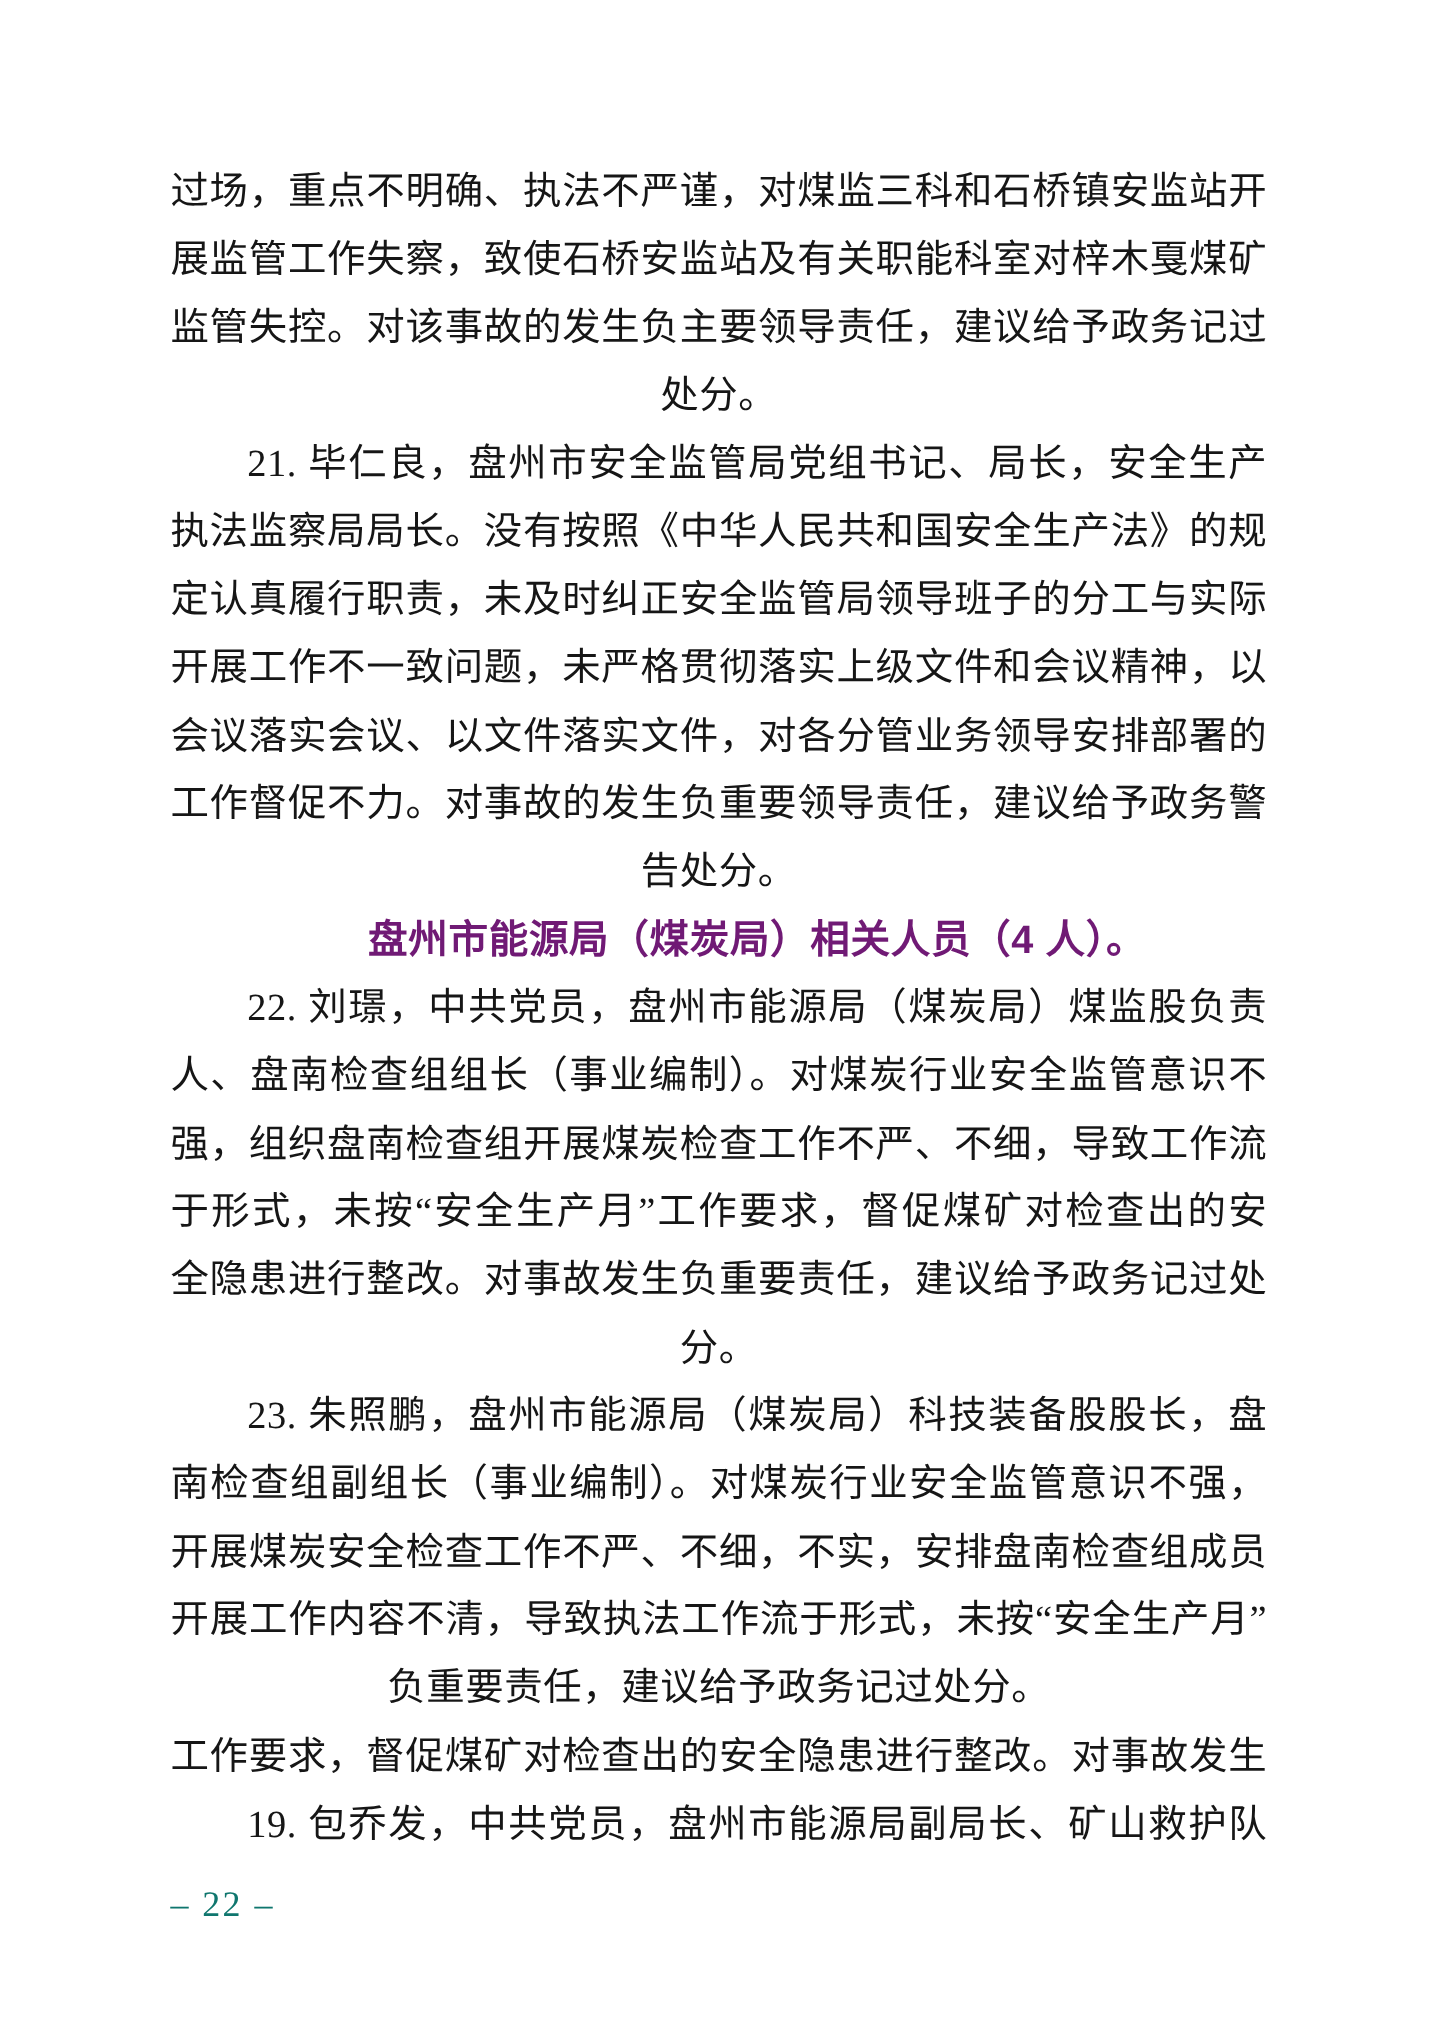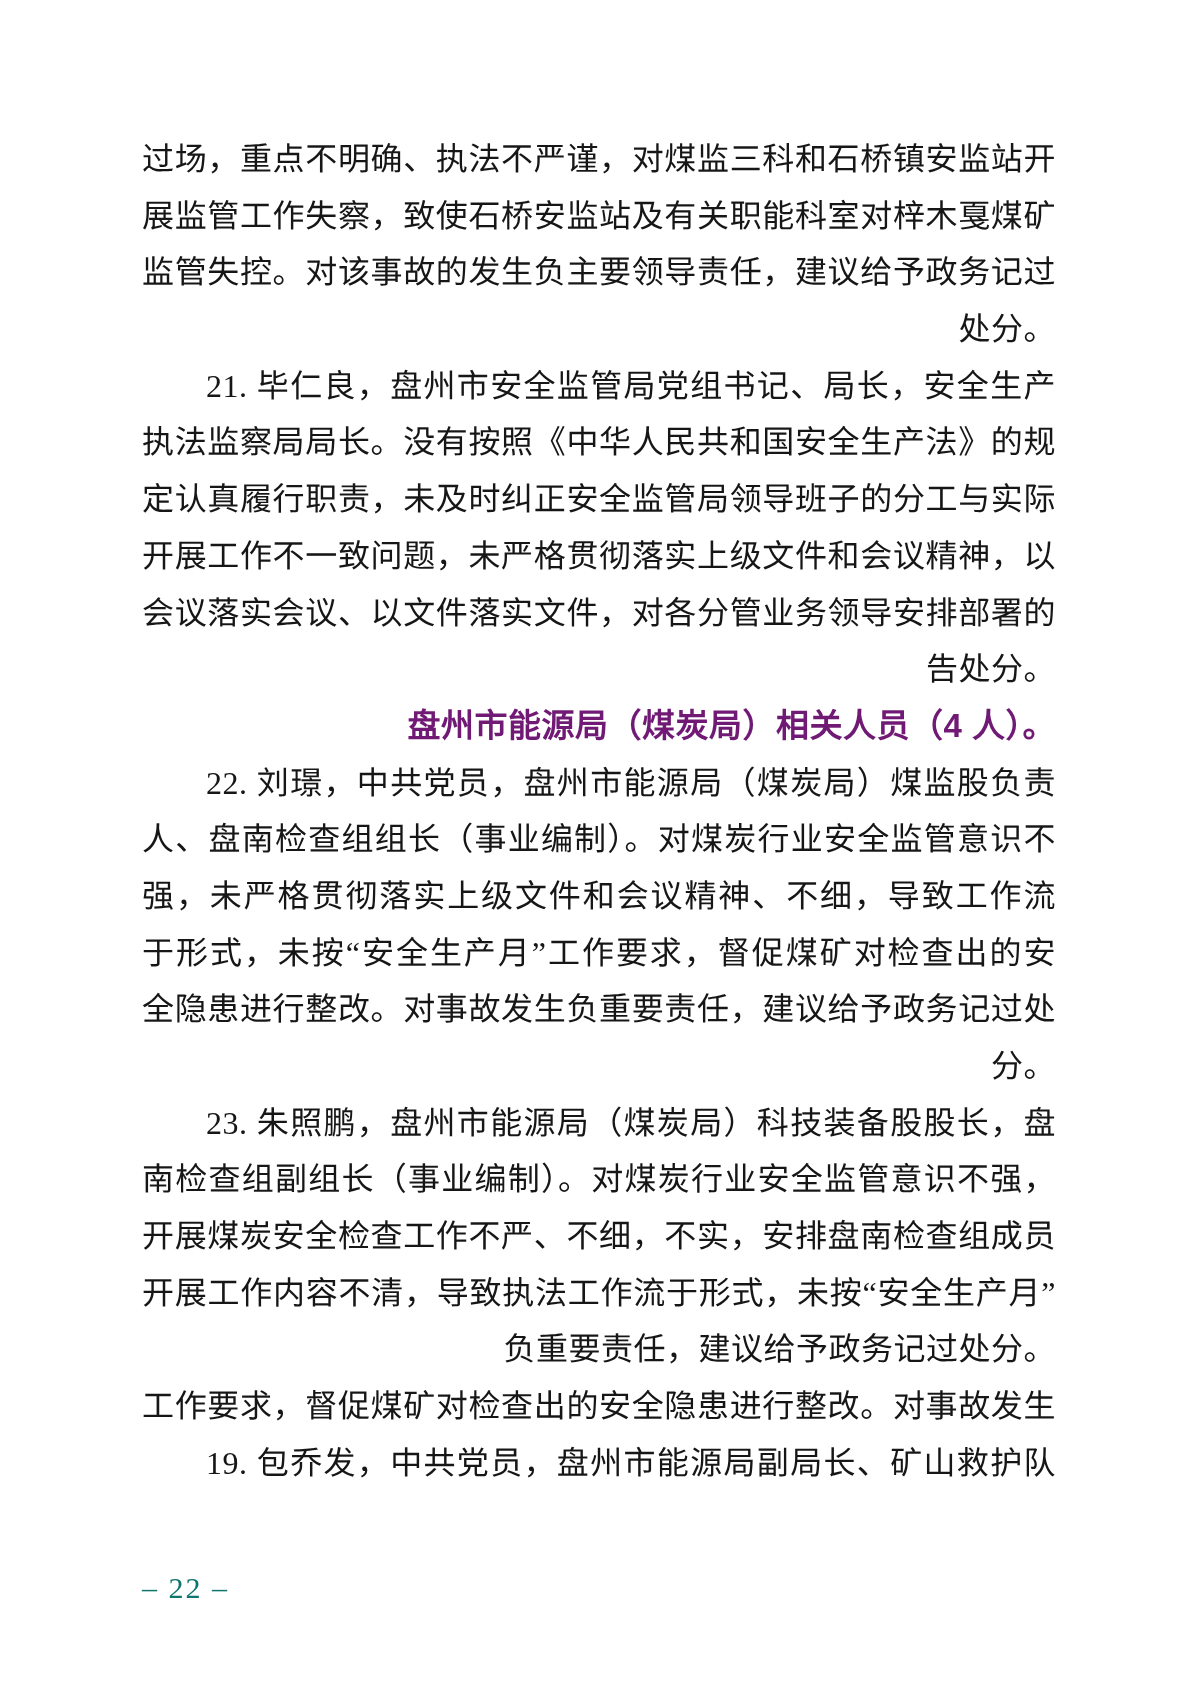--- a/index.html
+++ b/index.html
@@ -21,21 +21,21 @@
     top: 131px;
     width: 914px;
   }
   .line {
     height: 56.7px;
     line-height: 56.7px;
     font-size: 32px;
     color: #161616;
     letter-spacing: 0.5px;
     overflow: hidden;
-    text-align: right;
+    text-align: center;
   }
   .line.justify {
     text-align: justify;
     text-align-last: justify;
     text-justify: inter-character;
   }
   .line.indent {
     padding-left: 64px;
   }
   .line.heading {
@@ -63,25 +63,26 @@
   <div class="text-block">
       <div class="line justify">过场，重点不明确、执法不严谨，对煤监三科和石桥镇安监站开</div>
       <div class="line justify">展监管工作失察，致使石桥安监站及有关职能科室对梓木戛煤矿</div>
       <div class="line justify">监管失控。对该事故的发生负主要领导责任，建议给予政务记过</div>
       <div class="line">处分。</div>
       <div class="line justify indent">21. 毕仁良，盘州市安全监管局党组书记、局长，安全生产</div>
       <div class="line justify">执法监察局局长。没有按照《中华人民共和国安全生产法》的规</div>
       <div class="line justify">定认真履行职责，未及时纠正安全监管局领导班子的分工与实际</div>
       <div class="line justify">开展工作不一致问题，未严格贯彻落实上级文件和会议精神，以</div>
       <div class="line justify">会议落实会议、以文件落实文件，对各分管业务领导安排部署的</div>
+      <div class="line justify">工作督促不力。对事故的发生负重要领导责任，建议给予政务警</div>
       <div class="line">告处分。</div>
       <div class="line indent heading">盘州市能源局（煤炭局）相关人员（4 人）。</div>
       <div class="line justify indent">22. 刘璟，中共党员，盘州市能源局（煤炭局）煤监股负责</div>
       <div class="line justify">人、盘南检查组组长（事业编制）。对煤炭行业安全监管意识不</div>
-      <div class="line justify">强，未严格贯彻落实上级文件和会议精神、不细，导致工作流</div>
+      <div class="line justify">强，组织盘南检查组开展煤炭检查工作不严、不细，导致工作流</div>
       <div class="line justify">于形式，未按“安全生产月”工作要求，督促煤矿对检查出的安</div>
       <div class="line justify">全隐患进行整改。对事故发生负重要责任，建议给予政务记过处</div>
       <div class="line">分。</div>
       <div class="line justify indent">23. 朱照鹏，盘州市能源局（煤炭局）科技装备股股长，盘</div>
       <div class="line justify">南检查组副组长（事业编制）。对煤炭行业安全监管意识不强，</div>
       <div class="line justify">开展煤炭安全检查工作不严、不细，不实，安排盘南检查组成员</div>
       <div class="line justify">开展工作内容不清，导致执法工作流于形式，未按“安全生产月”</div>
       <div class="line">负重要责任，建议给予政务记过处分。</div>
       <div class="line justify">工作要求，督促煤矿对检查出的安全隐患进行整改。对事故发生</div>
       <div class="line justify indent">19. 包乔发，中共党员，盘州市能源局副局长、矿山救护队</div>

